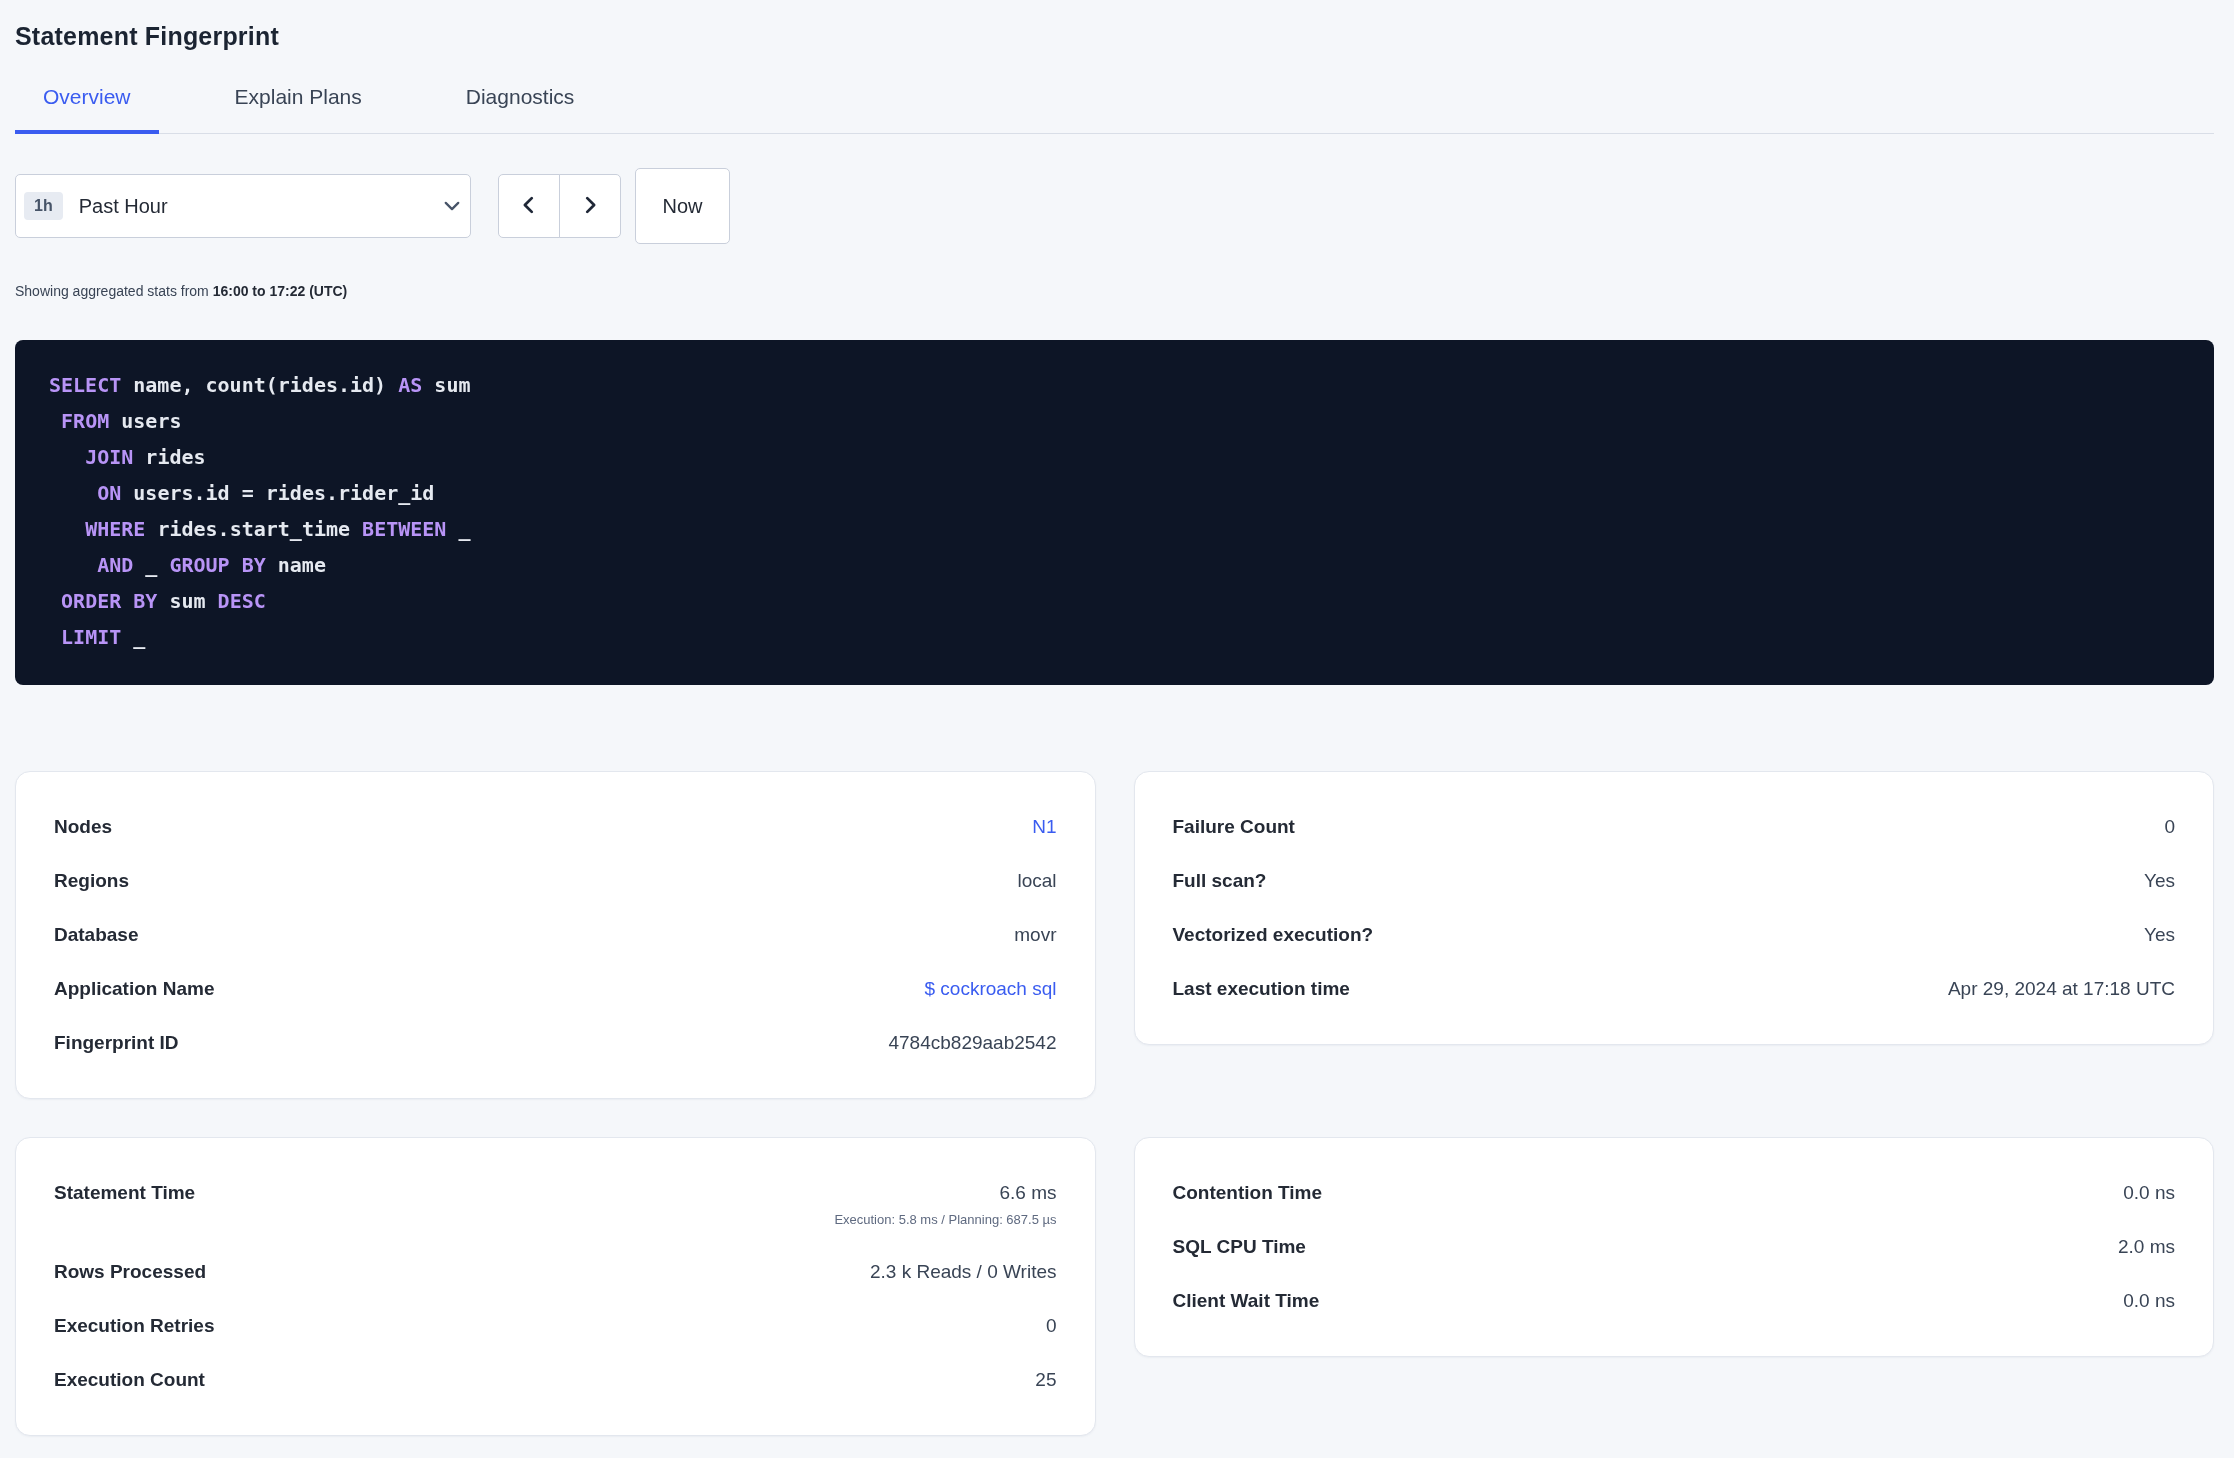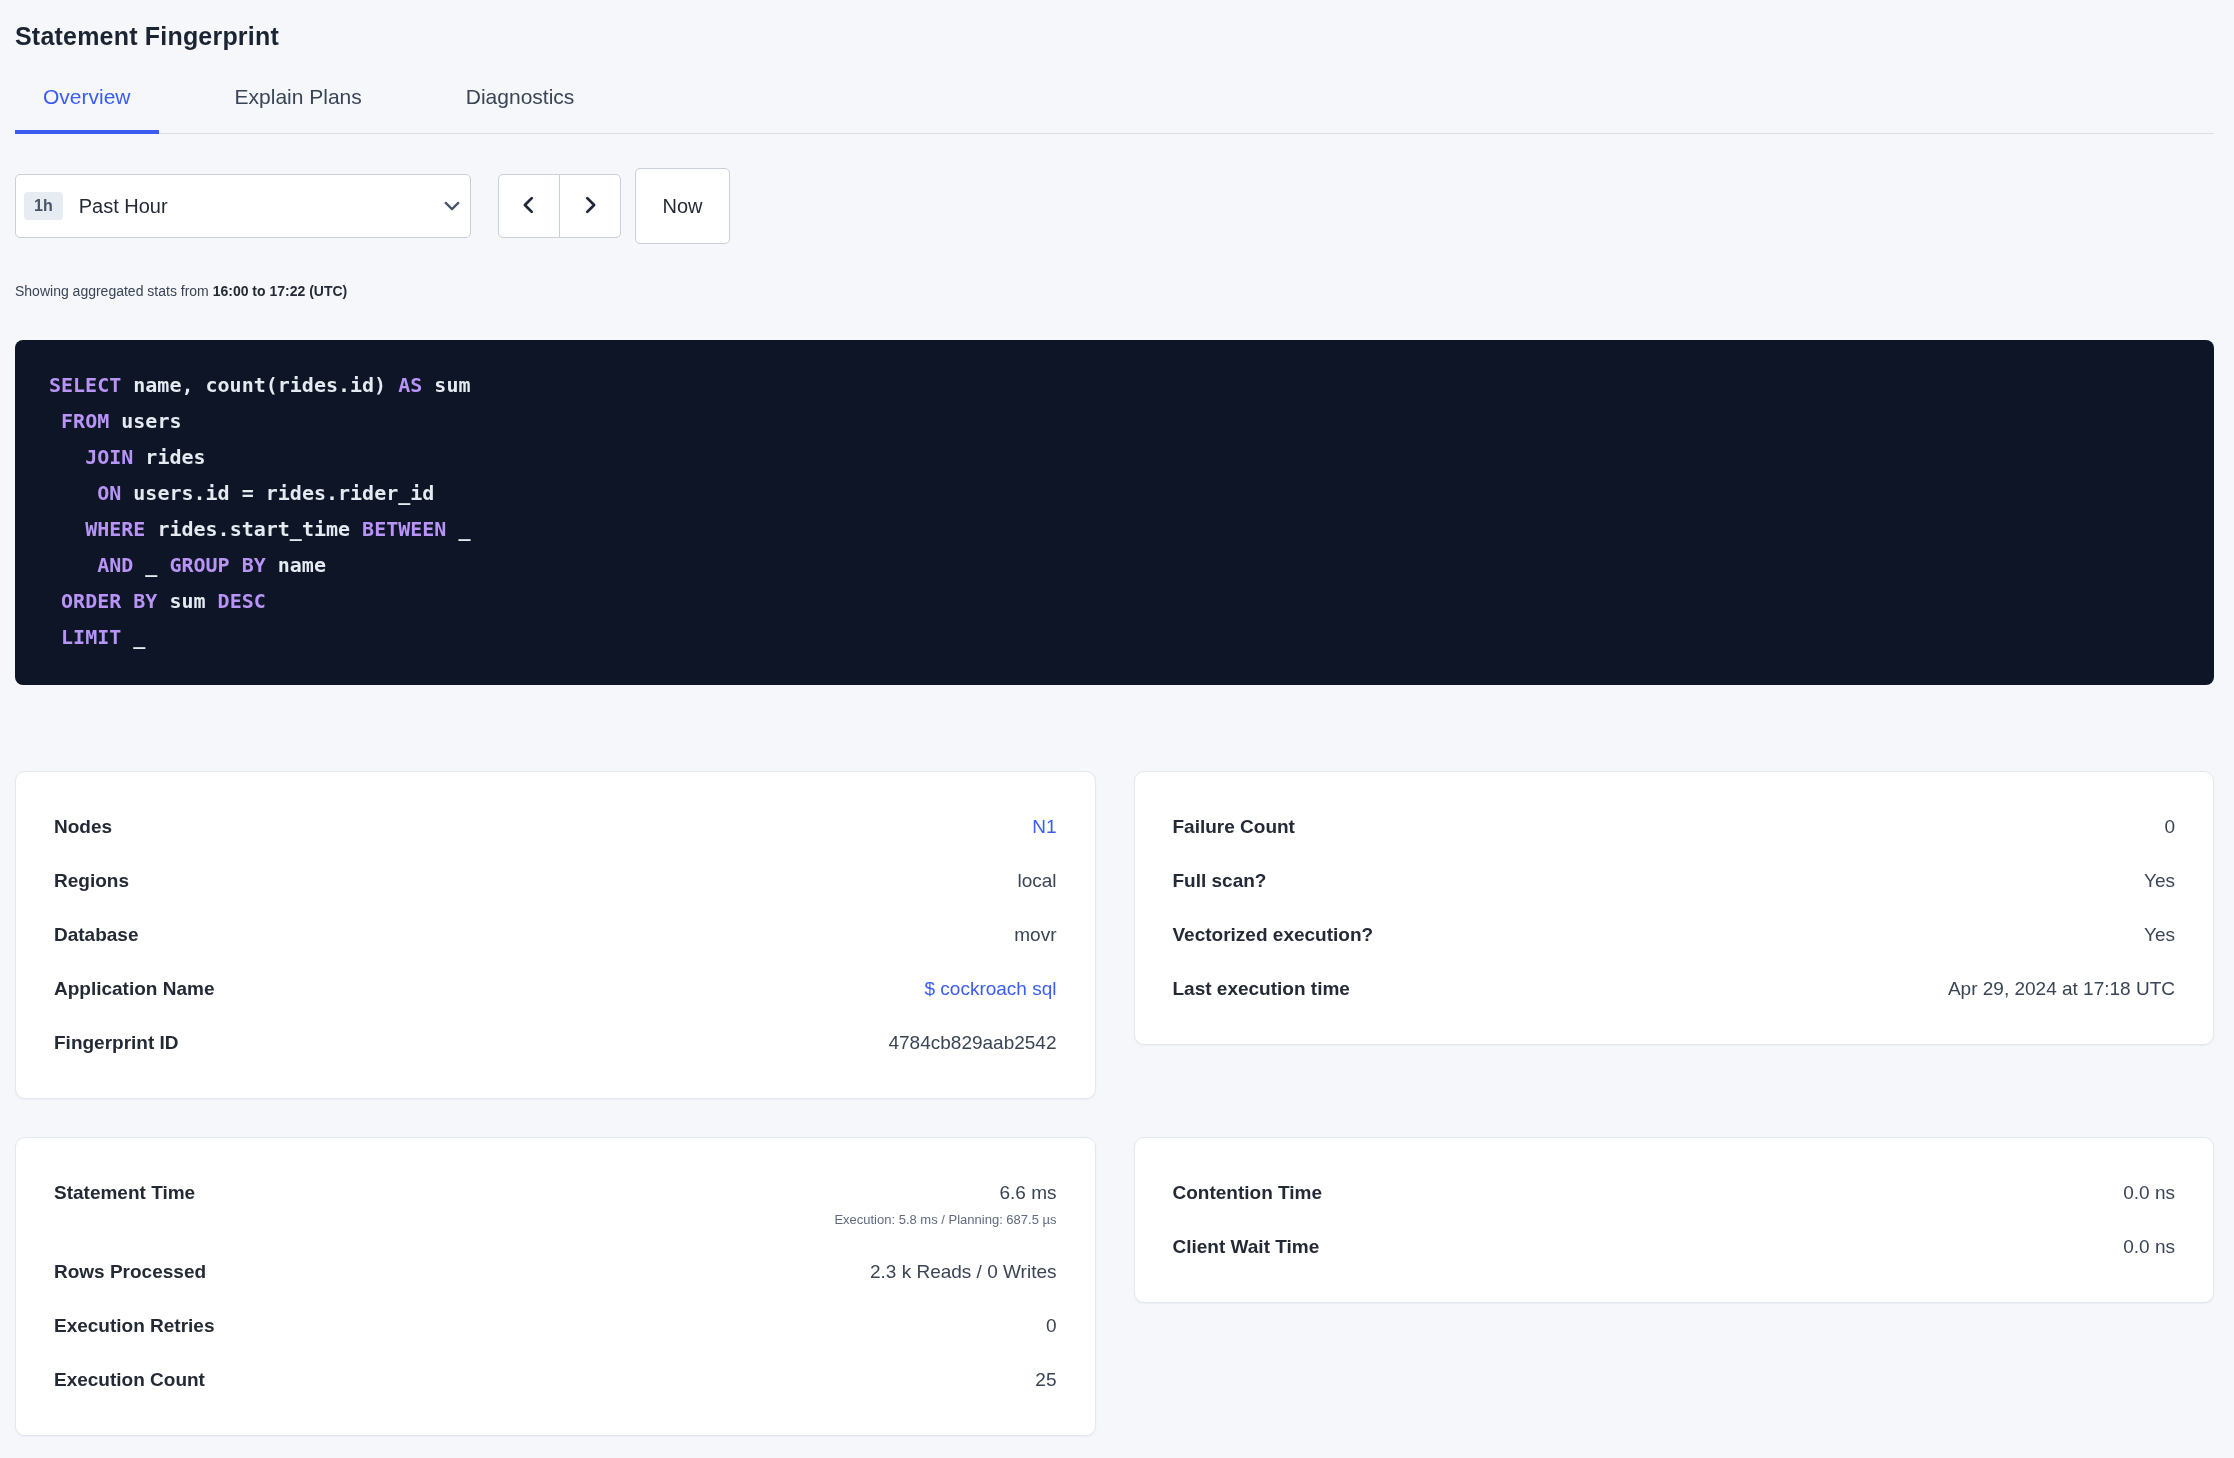--- a/index.html
+++ b/index.html
@@ -113,21 +113,21 @@
     display: grid;
     grid-template-columns: 1fr 1fr;
     gap: 38px;
     align-items: start;
     margin-top: 86px;
     padding-bottom: 20px;
   }
   .card {
     background: #fff;
     border: 1px solid #E3E7EE;
-    border-radius: 10px;
+    border-radius: 15px;
     padding: 28px 38px;
     box-shadow: 0 1px 2px rgba(67, 90, 111, 0.06);
   }
   .card-row {
     display: flex;
     justify-content: space-between;
     align-items: flex-start;
     padding: 13px 0;
   }
   .row-label { font-size: 19px; line-height: 28px; font-weight: 700; color: #242A35; padding-right: 24px; white-space: nowrap; }
@@ -280,20 +280,26 @@
         </div>
       </div>
     <div class="card">
         <div class="card-row">
           <div class="row-label">Contention Time</div>
           <div class="row-value-wrap">
             <div class="row-value">0.0 ns</div>
           </div>
         </div>
         <div class="card-row">
+          <div class="row-label">SQL CPU Time</div>
+          <div class="row-value-wrap">
+            <div class="row-value">2.0 ms</div>
+          </div>
+        </div>
+        <div class="card-row">
           <div class="row-label">Client Wait Time</div>
           <div class="row-value-wrap">
             <div class="row-value">0.0 ns</div>
           </div>
         </div>
       </div>
   </div>
 
 </div>
 

